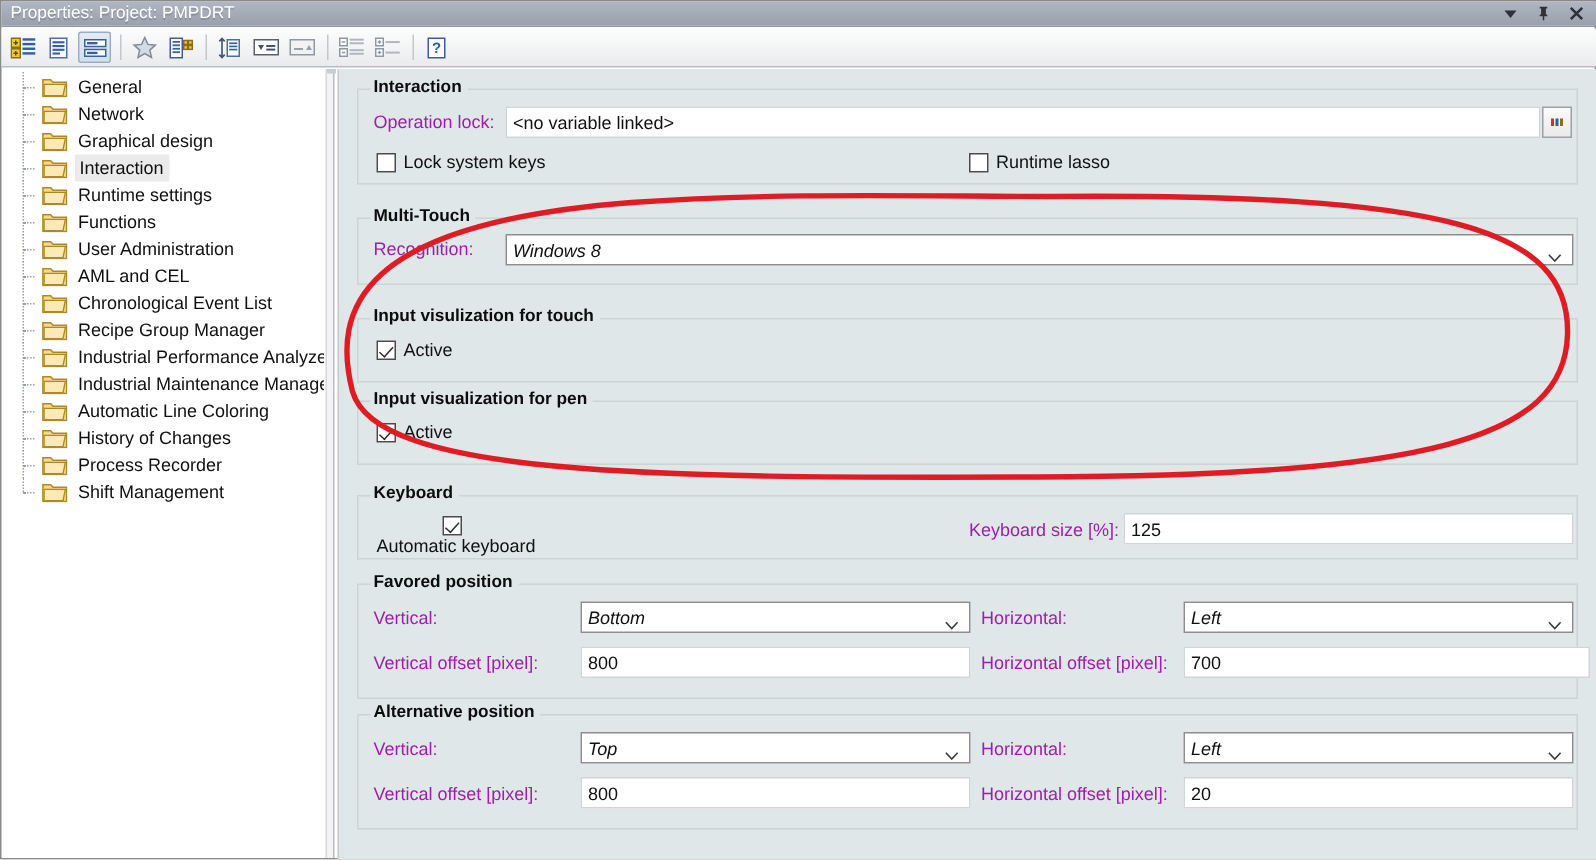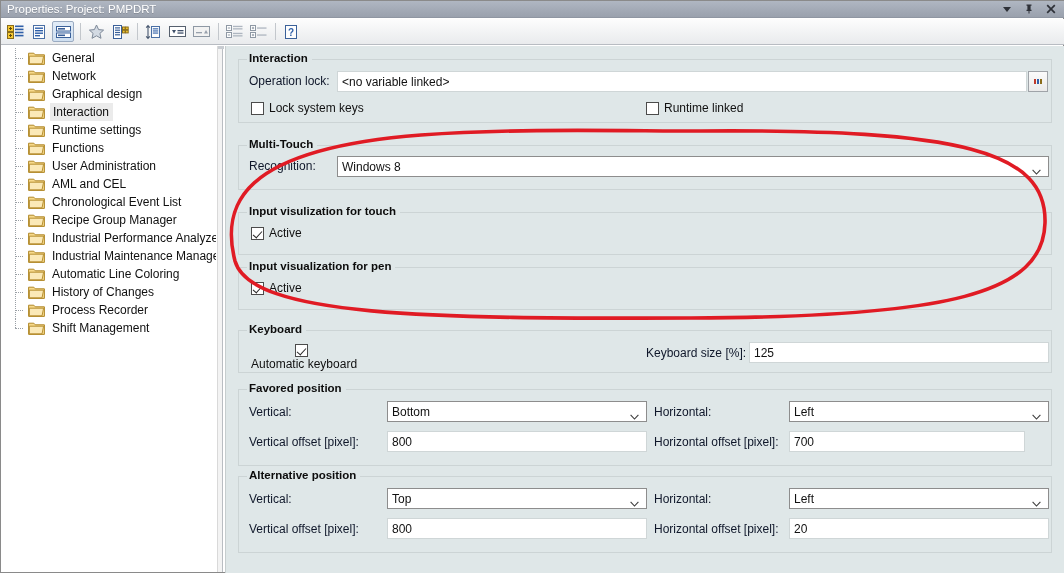--- a/index.html
+++ b/index.html
@@ -163,21 +163,21 @@
   }
   .group::before {
     content: "";
     position: absolute;
     left: -1px; right: -1px; top: -1px;
     height: 1px;
     background: #ccd4d5;
   }
 
   .row { position: absolute; display: flex; align-items: center; }
-  .lbl { font-size: 12px; color: #0f172a; white-space: nowrap; }
+  .lbl { font-size: 12px; color: #a21caf; white-space: nowrap; }
 
   .txtbox {
     background: #ffffff;
     border: 1px solid #a7a7a7;
     height: 21px;
     display: flex; align-items: center;
     padding: 0 4px;
     font-size: 12px;
     color: #111;
     overflow: hidden;
@@ -186,20 +186,21 @@
   .txtbox.flat { border: 1px solid #cfd6d7; border-bottom-color:#cfd6d7; }
   .combo {
     background: #ffffff;
     border: 1px solid #8d8d8d;
     height: 21px;
     display: flex; align-items: center;
     padding: 0 4px;
     font-size: 12px;
     color: #111;
     position: relative;
+    font-style: italic;
   }
   .combo .arrow {
     position: absolute; right: 7px; top: 50%;
     transform: translateY(-50%);
     width: 9px; height: 6px;
   }
   .browse-btn {
     width: 20px; height: 21px;
     border: 1px solid #9fa3a8;
     background: linear-gradient(to bottom,#fbfbfb,#eaeaea);
@@ -538,21 +539,21 @@
           <i style="background:#2f5fa8"></i>
           <i style="background:#8a6d1a"></i>
       </div>
 
       <div class="cbrow" style="position:absolute; left:12px; top:41px;">
         <span class="cbox"></span>
         <span class="cb-label">Lock system keys</span>
       </div>
       <div class="cbrow" style="position:absolute; left:407px; top:41px;">
         <span class="cbox"></span>
-        <span class="cb-label">Runtime linked</span>
+        <span class="cb-label">Runtime lasso</span>
       </div>
     </div>
 
     <div class="group" style="top:100px; height:44px;">
       <div class="group-legend">Multi-Touch</div>
       <div class="row" style="left:10px; top:13px;">
         <div class="lbl">Recognition:</div>
       </div>
       <div class="combo" style="position:absolute; left:98px; top:10px; width:712px;">
         <span>Windows 8</span>
@@ -610,21 +611,21 @@
           <svg viewBox="0 0 9 6" width="9" height="6">
               <path d="M0.6 0.8 L4.5 5 L8.4 0.8" stroke="#3d3d3d" stroke-width="1.1" fill="none"></path>
             </svg>
         </span>
       </div>
 
       <div class="lbl" style="position:absolute; left:10px; top:45px;">Vertical offset  [pixel]:</div>
       <div class="txtbox flat" style="position:absolute; left:148px; top:41px; width:260px;">800</div>
 
       <div class="lbl" style="position:absolute; left:415px; top:45px;">Horizontal offset [pixel]:</div>
-      <div class="txtbox flat" style="position:absolute; left:550px; top:41px; width:236px;">700</div>
+      <div class="txtbox flat" style="position:absolute; left:550px; top:41px; width:271px;">700</div>
     </div>
 
     <div class="group" style="top:431px; height:76px;">
       <div class="group-legend">Alternative position</div>
 
       <div class="lbl" style="position:absolute; left:10px; top:15px;">Vertical:</div>
       <div class="combo" style="position:absolute; left:148px; top:11px; width:260px;">
         <span>Top</span>
         <span class="arrow">
           <svg viewBox="0 0 9 6" width="9" height="6">

